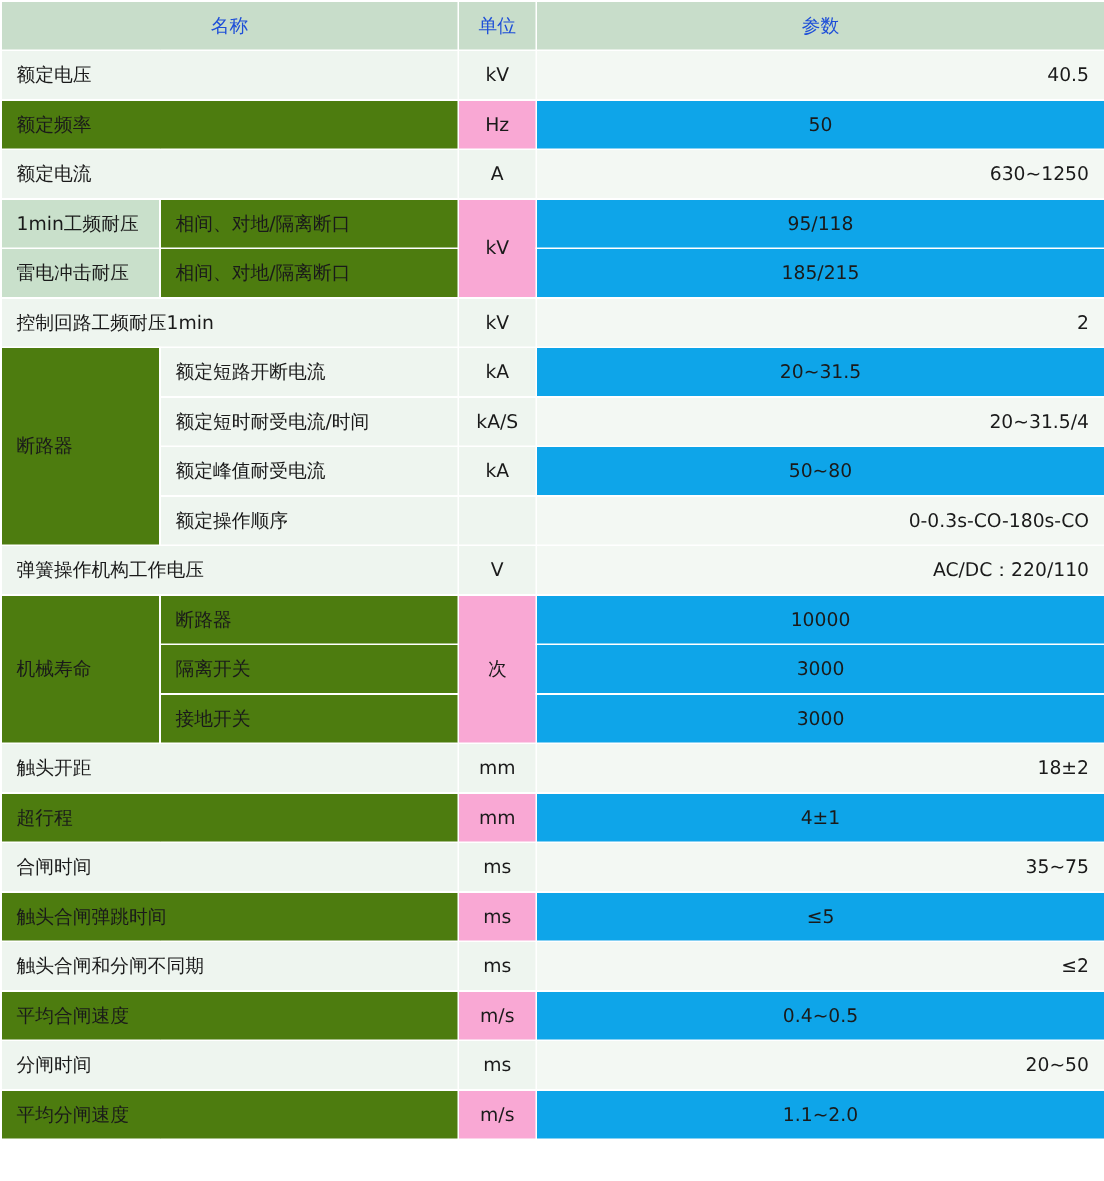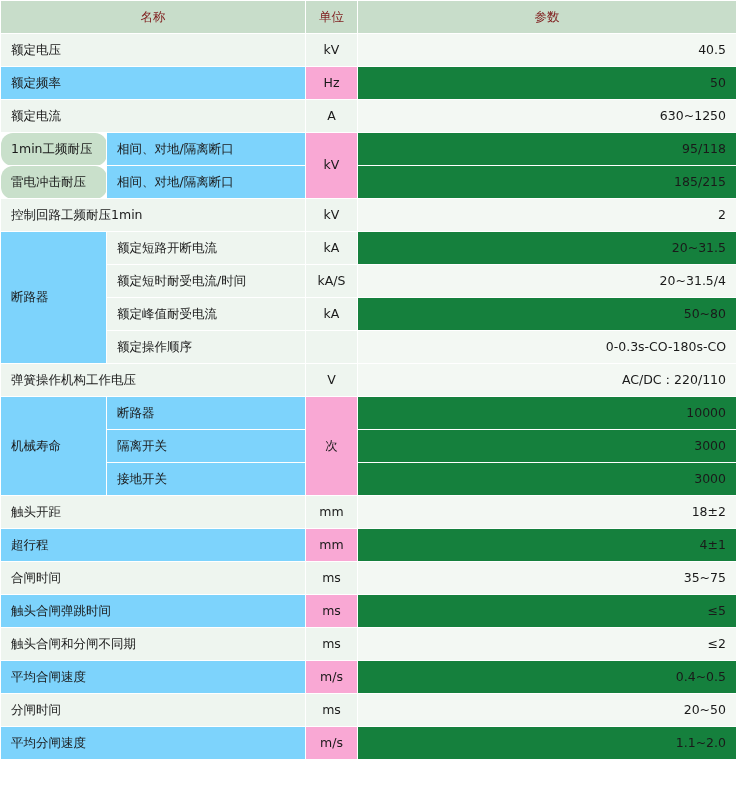--- a/index.html
+++ b/index.html
@@ -32,36 +32,36 @@
   
   col.c-name  { width: 106px; }
   col.c-sub   { width: 199px; }
   col.c-unit  { width: 52px; }
   col.c-param { width: 379px; }
 
   
   .hdr {
     background: #c8ddca;
     text-align: center;
-    color: #7f1d1d;
+    color: #1d4ed8;
     font-size: 13px;
     height: 36px;
   }
   
   .name-light { background: #eef5ef; text-align: left; }
-  .name-mid   { background: #7dd3fc; text-align: left; }
-  .name-dark  { background: #c9e0cb; text-align: left; border-radius: 12px; }
+  .name-mid   { background: #4d7c0f; text-align: left; }
+  .name-dark  { background: #c9e0cb; text-align: left; }
 
   
   .unit-light { background: #eef5ef; text-align: center; }
   .unit-mid   { background: #f9a8d4; text-align: center; }
 
   
   .param-light { background: #f3f8f3; text-align: right; }
-  .param-mid   { background: #15803d; text-align: right; }
+  .param-mid   { background: #0ea5e9; text-align: center; }
 
   .bold { font-weight: bold; }
   .vmid { vertical-align: middle; }
 </style>
 </head>
 <body>
 
 <table class="spec">
   <colgroup>
     <col class="c-name">

